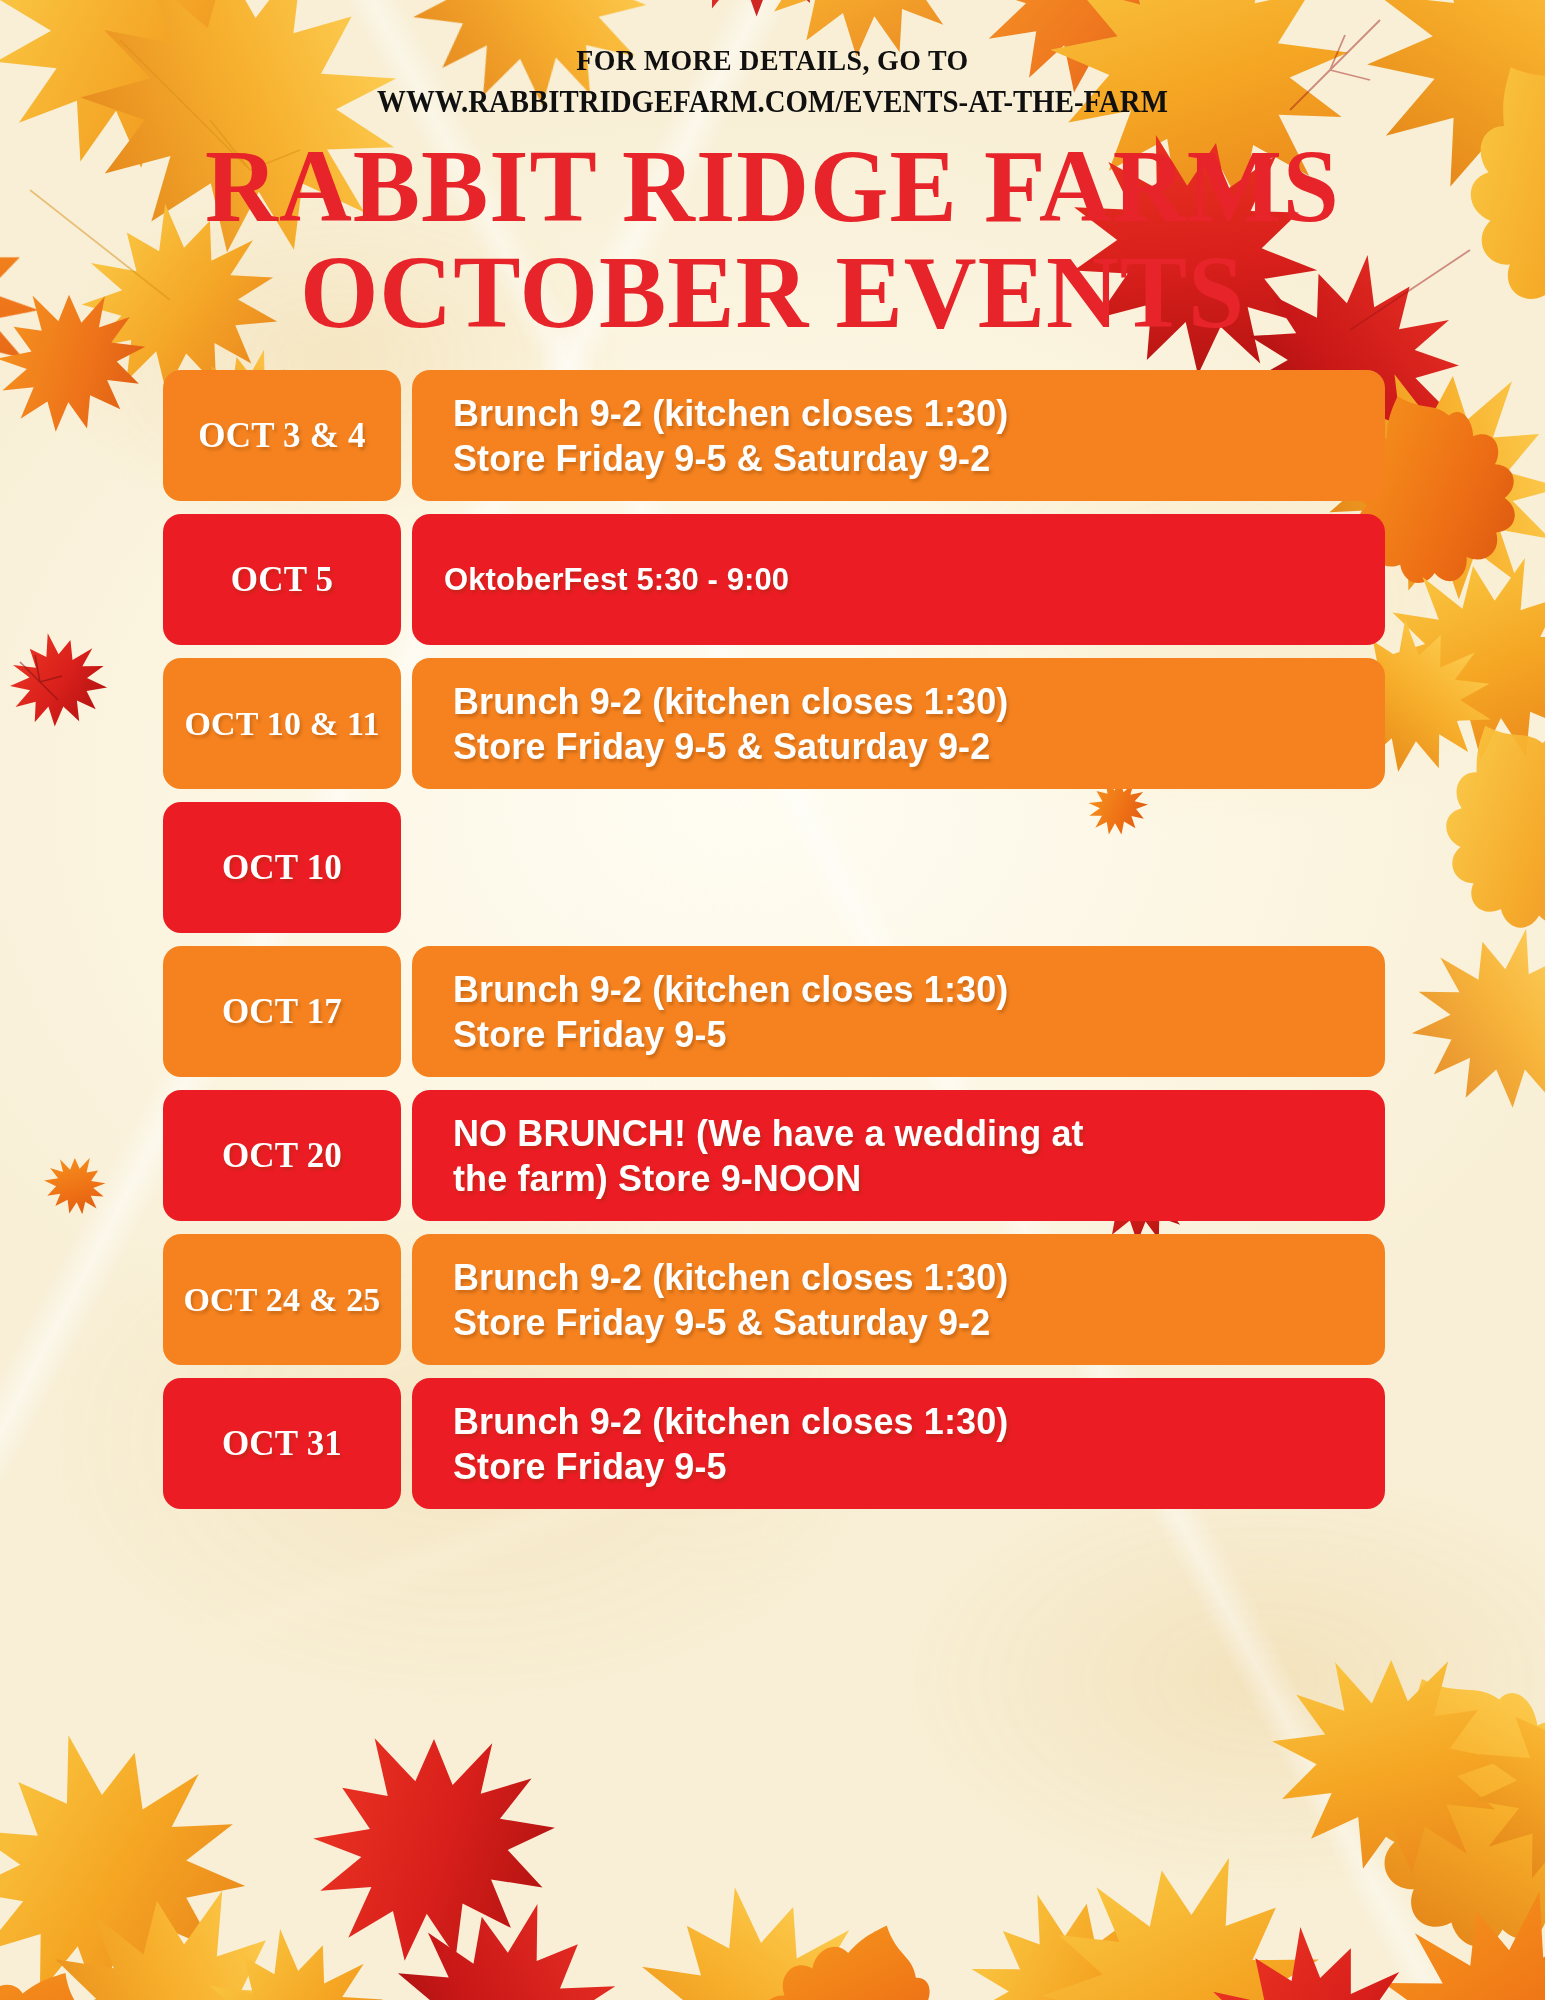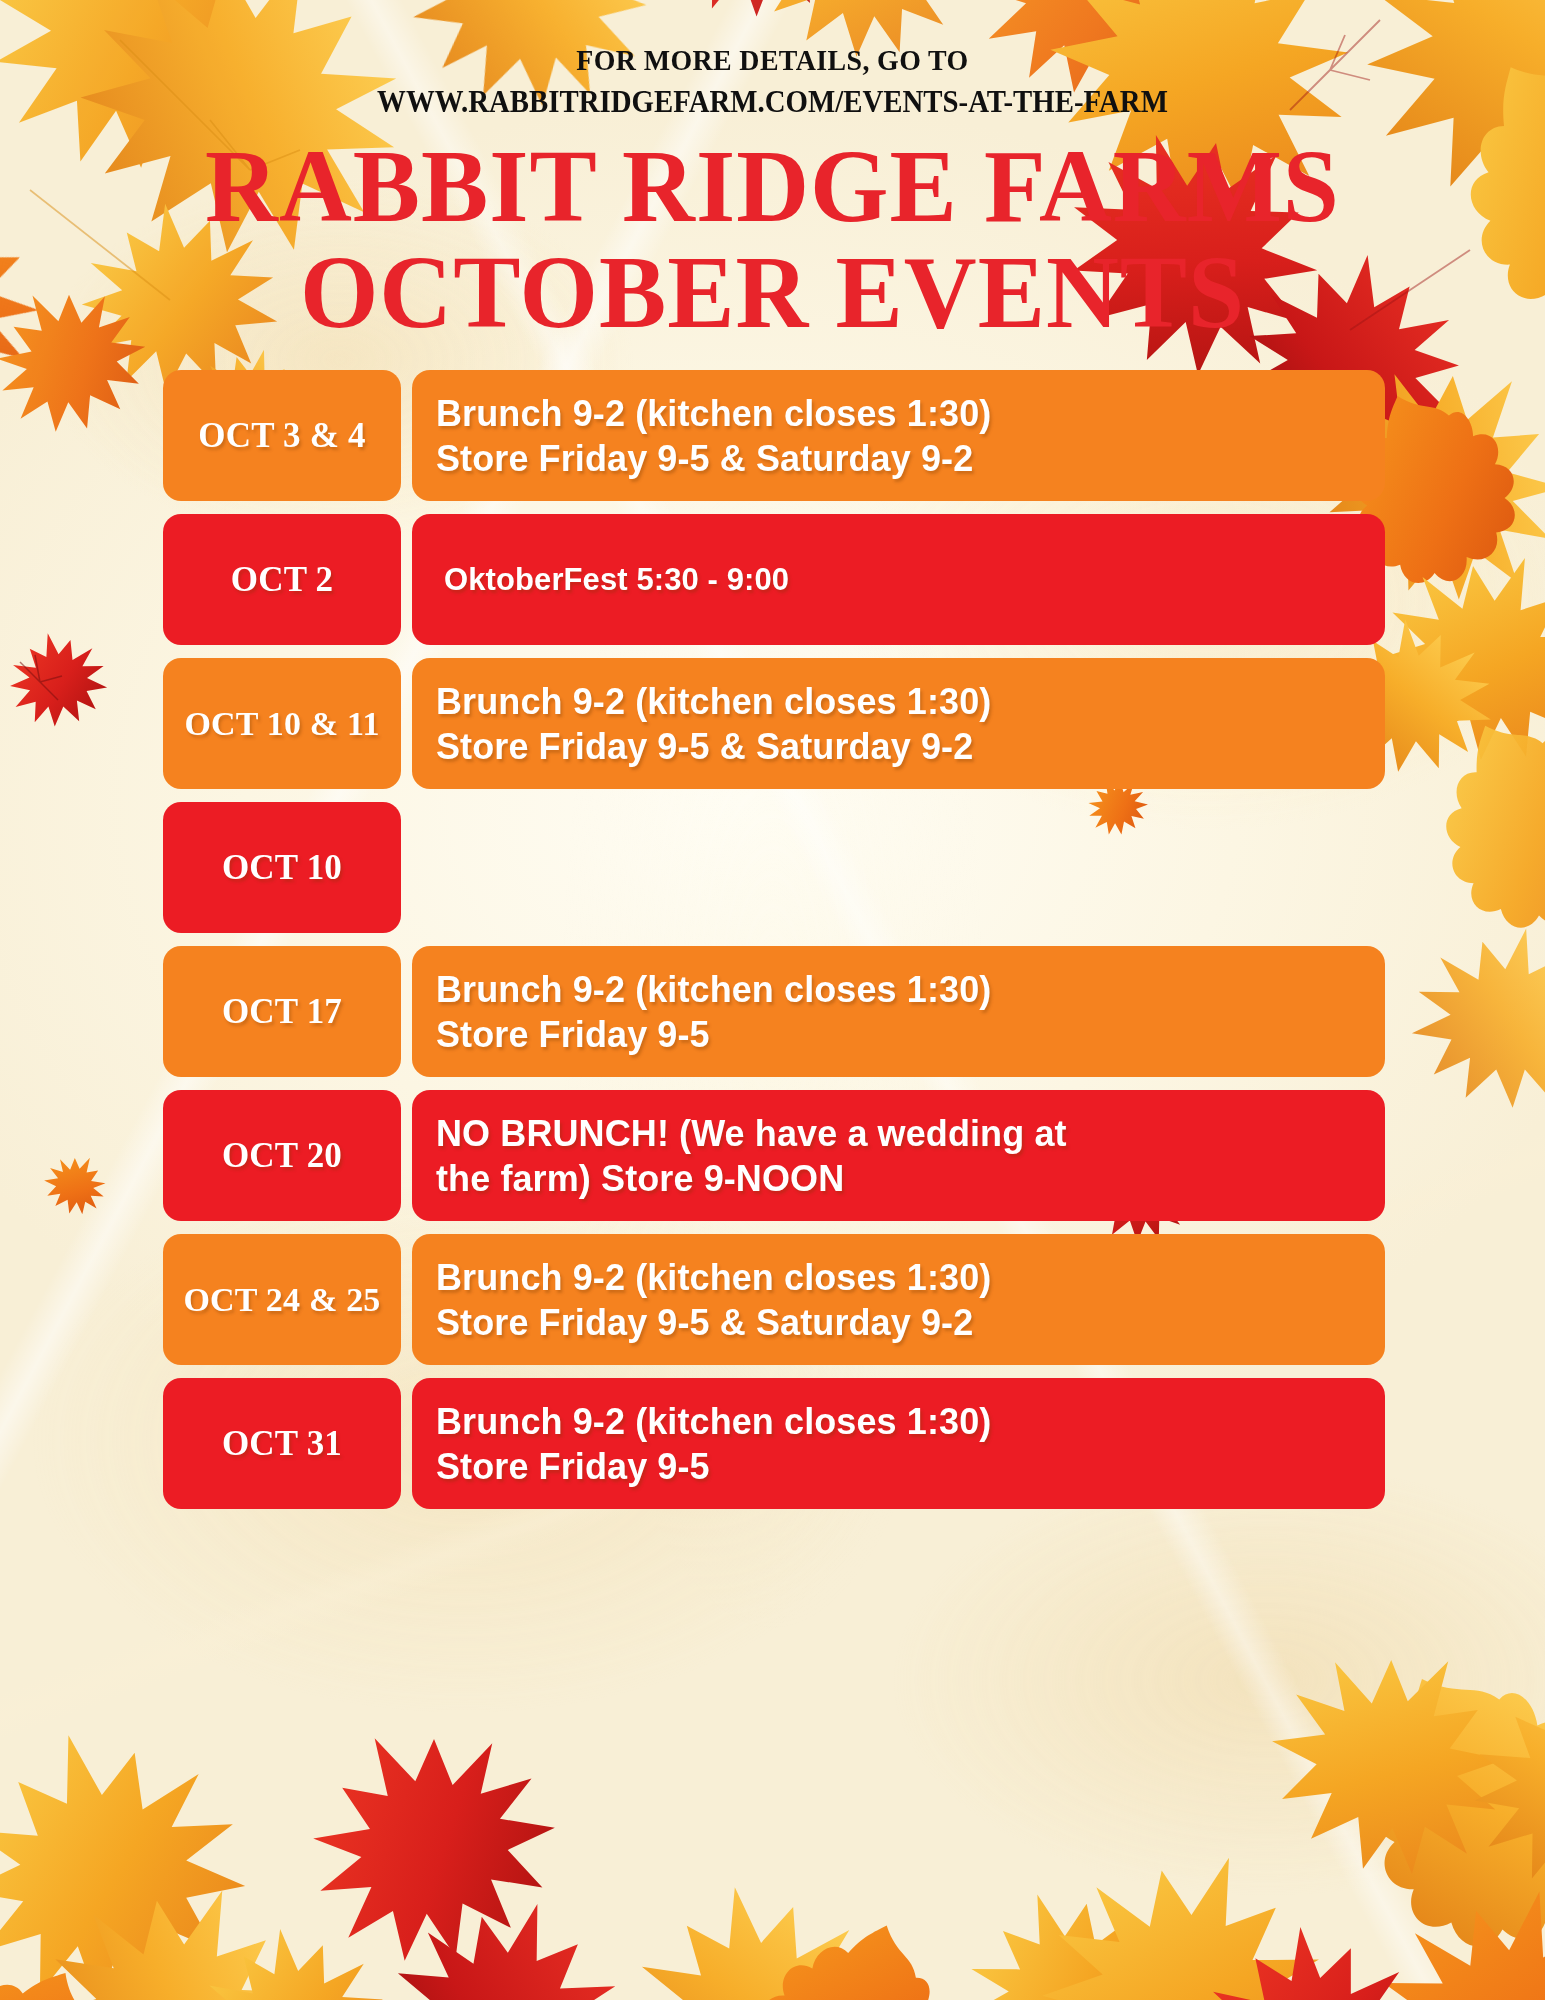--- a/index.html
+++ b/index.html
@@ -108,21 +108,21 @@
     flex:0 0 238px;
     justify-content:center;
     text-align:center;
     font-size:35px;
     letter-spacing:.2px;
     font-family:Liberation Serif, serif;
   }
   .pill.date.wide   { font-size:34px; }
   .pill.desc {
     flex:1 1 auto;
-    padding:0 0 0 24px;
+    padding:0 0 0 41px;
     font-size:35px;
     line-height:1.25;
     letter-spacing:.1px;
   }
   .pill.desc.big { font-size:31px; line-height:1.22; padding-left:32px; }
   .pill.desc.mid { font-size:36px; }
 
   .c-orange { background:#F5821F; }
   .c-red    { background:#EC1C24; }
 
@@ -343,21 +343,21 @@
         <div class="row">
           <div class="pill date c-orange">OCT 3 &amp; 4</div>
           <div class="pill desc c-orange mid">
             <span class="desc-wrap">
               <span class="desc-line">Brunch 9-2 (kitchen closes 1:30)</span>
               <span class="desc-line">Store Friday 9-5 &amp; Saturday 9-2</span>
             </span>
           </div>
         </div>
         <div class="row">
-          <div class="pill date c-red">OCT 2</div>
+          <div class="pill date c-red">OCT 5</div>
           <div class="pill desc c-red big">
             <span class="desc-wrap">
               <span class="desc-line">OktoberFest 5:30 - 9:00</span>
             </span>
           </div>
         </div>
         <div class="row">
           <div class="pill date c-orange wide">OCT 10 &amp; 11</div>
           <div class="pill desc c-orange mid">
             <span class="desc-wrap">

